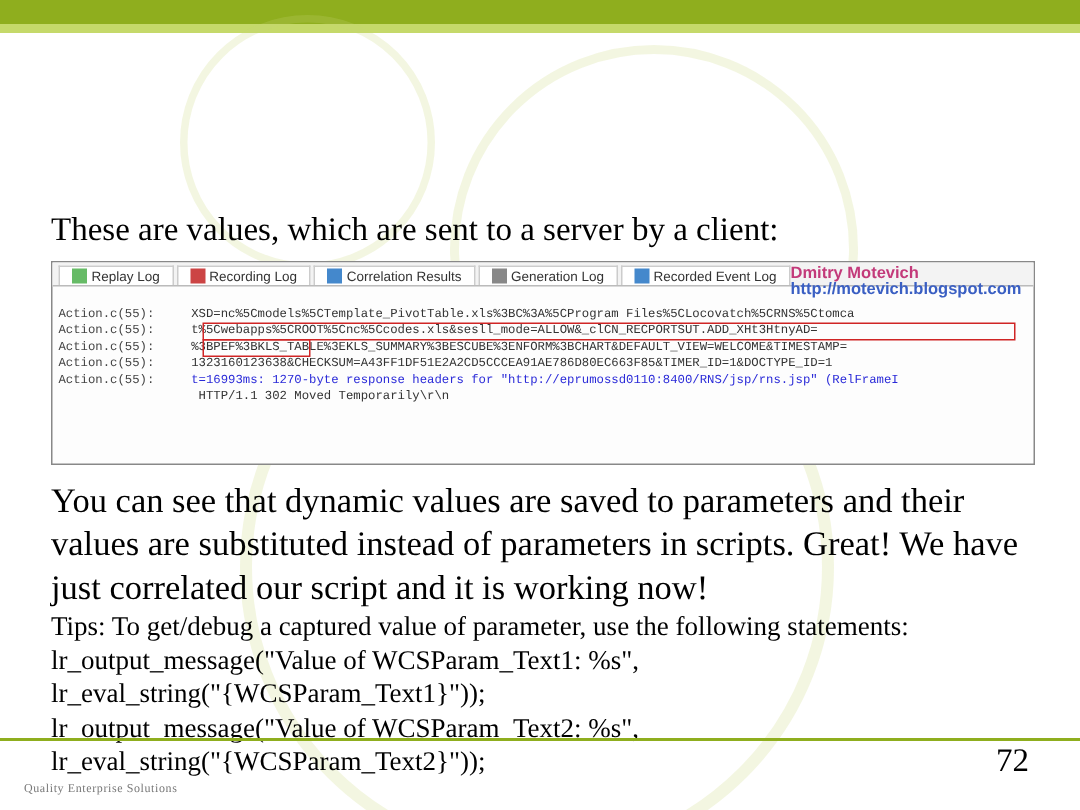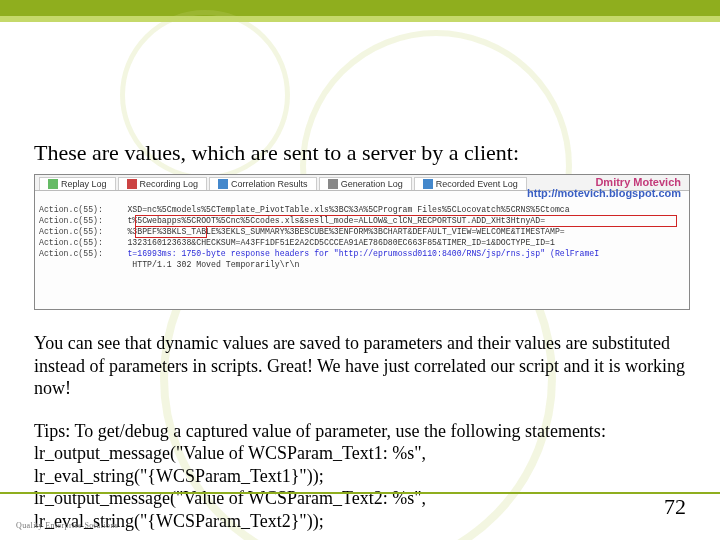--- a/index.html
+++ b/index.html
@@ -8,29 +8,29 @@
   .bg-circle{position:absolute;border-radius:50%;pointer-events:none}
   .c1{width:380px;height:380px;border:8px solid rgba(200,215,120,.22);top:180px;left:160px}
   .c2{width:260px;height:260px;border:6px solid rgba(200,215,120,.22);top:30px;left:300px}
   .c3{width:160px;height:160px;border:5px solid rgba(200,215,120,.22);top:10px;left:120px}
   .content{position:absolute;left:34px;right:20px;top:140px}
   .intro{font-size:22px;margin-bottom:8px}
   .screenshot{border:1px solid #888;background:#fdfdfd;font-family:Tahoma,Verdana,sans-serif;font-size:9px;color:#555;width:654px}
   .tabs{display:flex;gap:0;border-bottom:1px solid #bbb;background:#f3f3f3;padding:2px 4px 0 4px}
   .tab{display:flex;align-items:center;gap:3px;padding:1px 8px;border:1px solid #ccc;border-bottom:none;background:#fff;margin-right:2px;font-size:9px;color:#333;white-space:nowrap}
   .tab .ic{width:10px;height:10px;display:inline-block}
-  .watermark{position:absolute;right:8px;top:2px;text-align:right;font-family:Arial,sans-serif;line-height:1}
+  .watermark{position:absolute;right:8px;top:2px;font-family:Arial,sans-serif;line-height:1}
   .watermark .n{color:#c33a7a;font-weight:bold;font-size:11px}
   .watermark .u{color:#3a5fc3;font-weight:bold;font-size:11px}
   .log{position:relative;font-family:"Courier New",monospace;font-size:8.2px;line-height:11px;padding:2px 4px 6px 4px;color:#333;white-space:pre;overflow:hidden}
   .log .col1{color:#444}
   .log .url{color:#2a2ad8}
   .hl{position:absolute;height:10px;border:1px solid #d02525;background:rgba(255,0,0,0)}
-  .para{font-size:18px;line-height:1.25;margin-top:22px}
-  .para2{font-size:18px;line-height:1.25;margin-top:20px}
+  .para{font-size:23px;line-height:1.25;margin-top:10px}
+  .para2{font-size:18px;line-height:1.25;margin-top:0}
   .pagenum{position:absolute;right:34px;bottom:20px;font-size:22px}
   .logo{position:absolute;left:16px;bottom:10px;font-family:Georgia,serif}
   .logo .brand{font-size:22px;color:#4a4a4a}
   .logo .brand b{color:#5a8a00;font-style:italic}
   .logo .tag{font-size:8px;letter-spacing:.4px;color:#777;margin-top:-2px}
   .botrule{position:absolute;left:0;right:0;bottom:46px;height:2px;background:#8fae1e}
 </style>
 </head>
 <body>
 
@@ -70,21 +70,21 @@
       <div class="watermark">
         <div class="n">Dmitry Motevich</div>
         <div class="u">http://motevich.blogspot.com</div>
       </div>
     </div>
     <div class="log">
 <span class="col1">Action.c(55):</span>     <span>XSD=nc%5Cmodels%5CTemplate_PivotTable.xls%3BC%3A%5CProgram Files%5CLocovatch%5CRNS%5Ctomca</span>
 <span class="col1">Action.c(55):</span>     <span>t%5Cwebapps%5CROOT%5Cnc%5Ccodes.xls&amp;sesll_mode=ALLOW&amp;_clCN_RECPORTSUT.ADD_XHt3HtnyAD=</span>
 <span class="col1">Action.c(55):</span>     <span>%3BPEF%3BKLS_TABLE%3EKLS_SUMMARY%3BESCUBE%3ENFORM%3BCHART&amp;DEFAULT_VIEW=WELCOME&amp;TIMESTAMP=</span>
 <span class="col1">Action.c(55):</span>     <span>1323160123638&amp;CHECKSUM=A43FF1DF51E2A2CD5CCCEA91AE786D80EC663F85&amp;TIMER_ID=1&amp;DOCTYPE_ID=1</span>
-<span class="col1">Action.c(55):</span>     <span class="url">t=16993ms: 1750-byte response headers for "http://eprumossd0110:8400/RNS/jsp/rns.jsp" (RelFrameI</span>
+<span class="col1">Action.c(55):</span>     <span class="url">t=16993ms: 1270-byte response headers for "http://eprumossd0110:8400/RNS/jsp/rns.jsp" (RelFrameI</span>
                    <span>HTTP/1.1 302 Moved Temporarily\r\n</span>
       <div class="hl" style="left:100px;top:24px;width:540px"></div>
       <div class="hl" style="left:100px;top:35px;width:70px"></div>
     </div>
   </div>
 
   <div class="para">You can see that dynamic values are saved to parameters and their values are substituted instead of parameters in scripts. Great! We have just correlated our script and it is working now!</div>
 
   <div class="para2">
     <span>Tips: To get/debug a captured value of parameter, use the following statements:</span><br>

